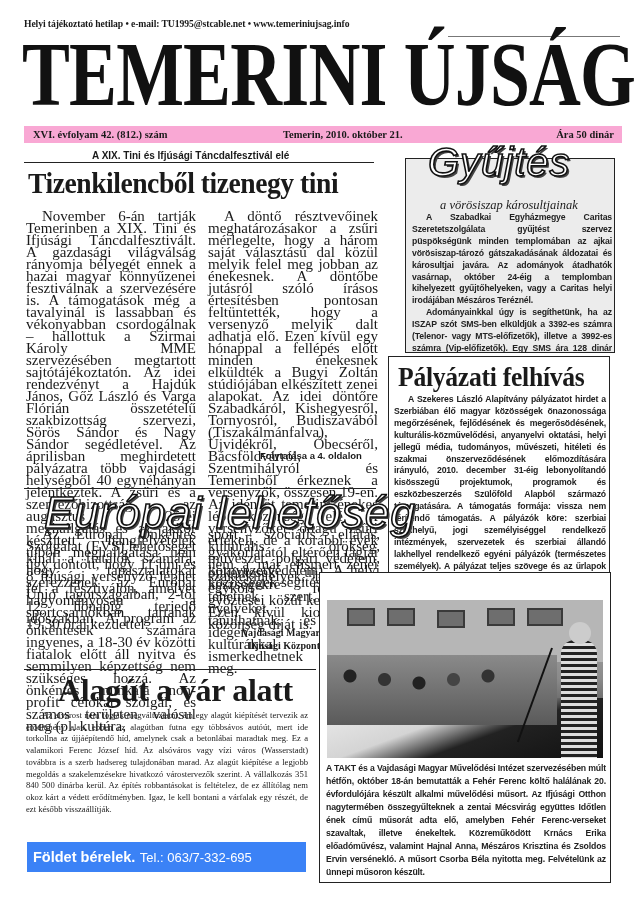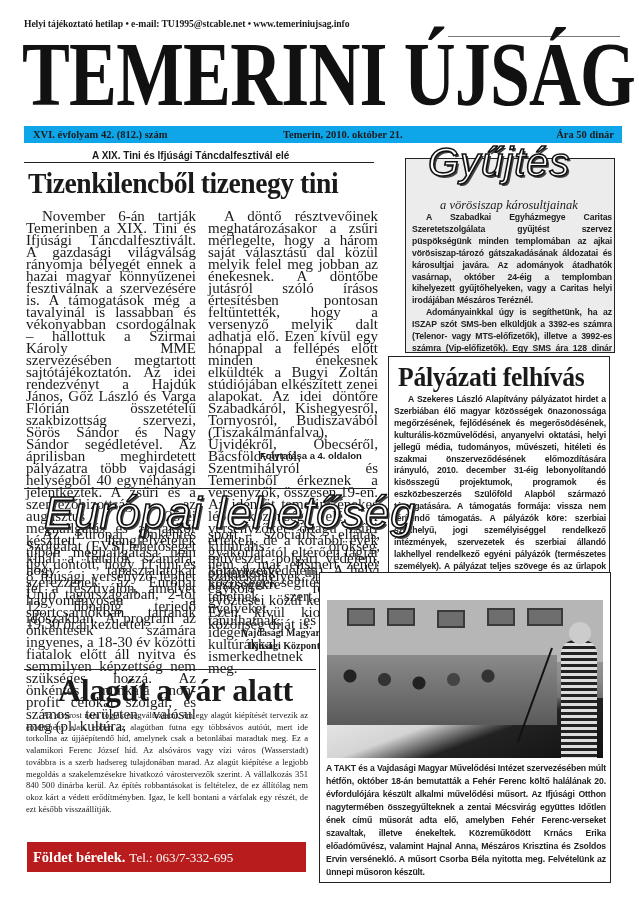--- a/index.html
+++ b/index.html
@@ -3,21 +3,21 @@
 <meta charset="utf-8">
 <style>
   * { box-sizing: border-box; margin: 0; padding: 0; }
   html, body { width: 639px; height: 905px; background: #fff; overflow: hidden; }
   body { position: relative; font-family: "Liberation Serif", serif; color: #1a1a1a; }
 
   .tagline { position: absolute; left: 24px; top: 18px; width: 410px; font-family: "Liberation Serif", serif; font-weight: bold; font-size: 10.5px; white-space: nowrap; letter-spacing: -0.1px; transform: scaleX(0.92); transform-origin: left top; }
   .tagline-rule { position: absolute; left: 448px; top: 36px; width: 172px; border-top: 1px solid #777; }
   .masthead { position: absolute; left: 22px; top: 30px; width: 600px; height: 96px; font-family: "Liberation Serif", serif; font-weight: bold; font-size: 92px; line-height: 92px; letter-spacing: -1px; white-space: nowrap; transform: scaleX(0.78) scaleY(0.98); transform-origin: left top; color: #111; }
 
-  .infobar { position: absolute; left: 24px; top: 126px; width: 598px; height: 17px; background: #0ea5e9; font-family: "Liberation Serif", serif; font-weight: bold; font-size: 10.5px; line-height: 17px; }
+  .infobar { position: absolute; left: 24px; top: 126px; width: 598px; height: 17px; background: #f9a8d4; font-family: "Liberation Serif", serif; font-weight: bold; font-size: 10.5px; line-height: 17px; }
   .infobar span { position: absolute; top: 0; white-space: nowrap; }
   .ib-issue { left: 9px; }
   .ib-date { left: 222px; margin-left: 37px; }
   .ib-price { right: 8px; }
 
   .kicker { position: absolute; left: 92px; top: 150px; font-family: "Liberation Sans", sans-serif; font-weight: bold; font-size: 10px; }
   .kicker-rule { position: absolute; left: 24px; top: 162px; width: 350px; border-top: 1.2px solid #222; }
   .headline1 { position: absolute; left: 28px; top: 166px; font-family: "Liberation Serif", serif; font-weight: bold; font-size: 30px; white-space: nowrap; letter-spacing: -0.5px; transform: scaleX(0.92); transform-origin: left top; }
 
   .col { position: absolute; font-family: "Liberation Serif", serif; font-size: 15px; line-height: 12px; text-align: justify; hyphens: auto; }
@@ -57,21 +57,21 @@
   .photo .crowd { position: absolute; left: 0; top: 55px; width: 230px; height: 70px; background: radial-gradient(circle at 10% 30%, #222 0 6px, transparent 7px), radial-gradient(circle at 25% 35%, #333 0 6px, transparent 7px), radial-gradient(circle at 40% 40%, #222 0 6px, transparent 7px), radial-gradient(circle at 55% 35%, #444 0 6px, transparent 7px), radial-gradient(circle at 70% 30%, #333 0 6px, transparent 7px), linear-gradient(180deg, #8a8a8a, #5a5a5a); }
   .photo .speaker { position: absolute; right: 6px; top: 40px; width: 36px; height: 118px; background: repeating-linear-gradient(180deg, #222 0 3px, #ddd 3px 6px); border-radius: 14px 14px 0 0; }
   .photo .speaker-head { position: absolute; right: 12px; top: 22px; width: 22px; height: 22px; border-radius: 50%; background: #ccc; }
   .photo .mic { position: absolute; right: 50px; top: 48px; width: 2px; height: 100px; background: #111; transform: rotate(20deg); transform-origin: top; }
   .caption { left: 326px; top: 762px; width: 280px; font-size: 8.7px; line-height: 13px; }
   .caption p { text-indent: 0; }
 
   .headline3 { position: absolute; left: 58px; top: 672px; font-family: "Liberation Serif", serif; font-weight: bold; font-size: 32px; white-space: nowrap; letter-spacing: -0.3px; }
   .art3 { left: 26px; top: 710px; width: 282px; font-size: 8.6px; line-height: 11.7px; }
 
-  .ad { position: absolute; left: 27px; top: 842px; width: 279px; height: 30px; background: #b91c1c; color: #fff; font-family: Liberation Serif, serif; line-height: 30px; white-space: nowrap; padding-left: 6px; }
+  .ad { position: absolute; left: 27px; top: 842px; width: 279px; height: 30px; background: #3b82f6; color: #fff; font-family: Liberation Sans, sans-serif; line-height: 30px; white-space: nowrap; padding-left: 6px; }
   .ad .ad-main { font-weight: bold; font-size: 14.5px; }
   .ad .ad-tel { font-size: 13px; }
 </style>
 </head>
 <body>
 
 <div class="tagline">Helyi tájékoztató hetilap • e-mail: TU1995@stcable.net • www.temeriniujsag.info</div>
 <div class="tagline-rule"></div>
 <div class="masthead">TEMERINI ÚJSÁG</div>
 <div class="infobar">

